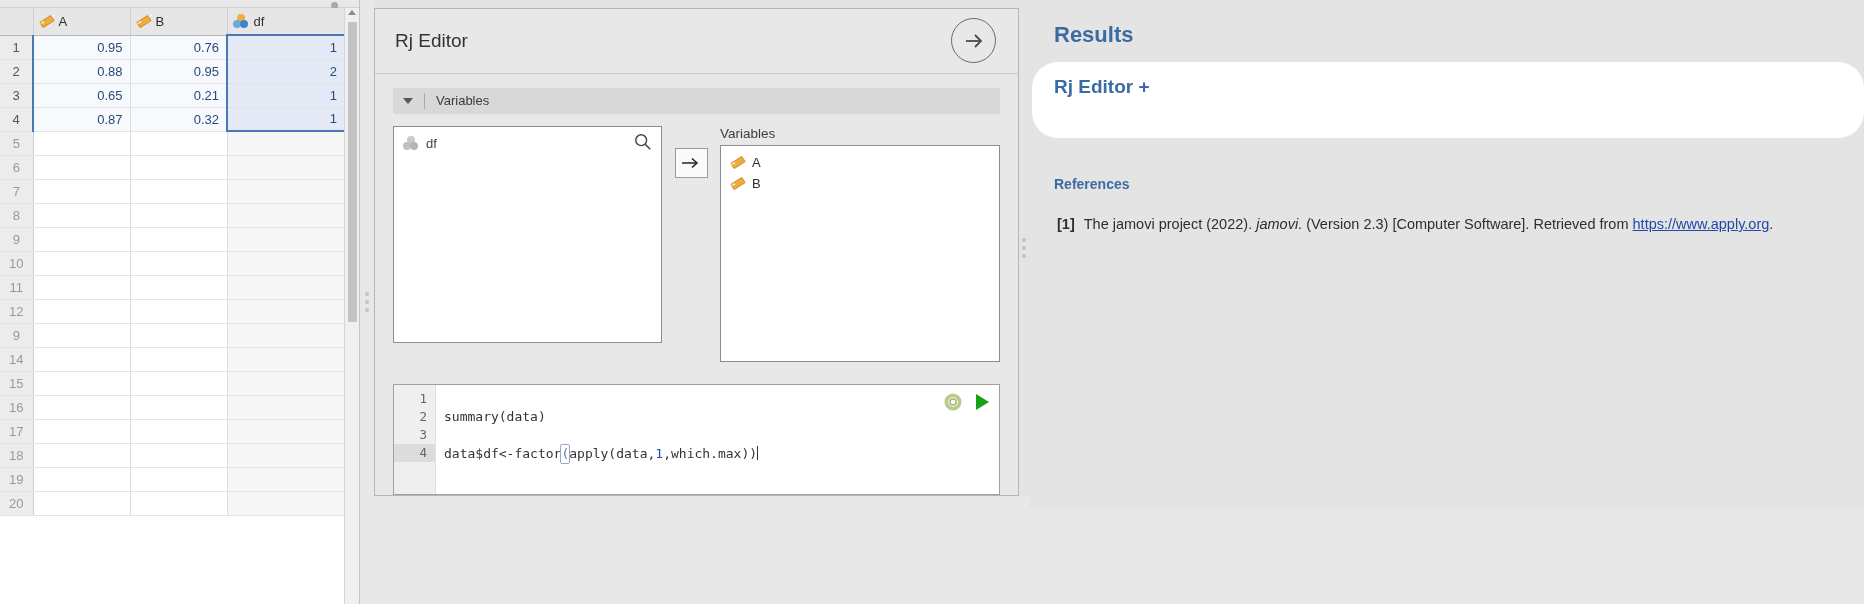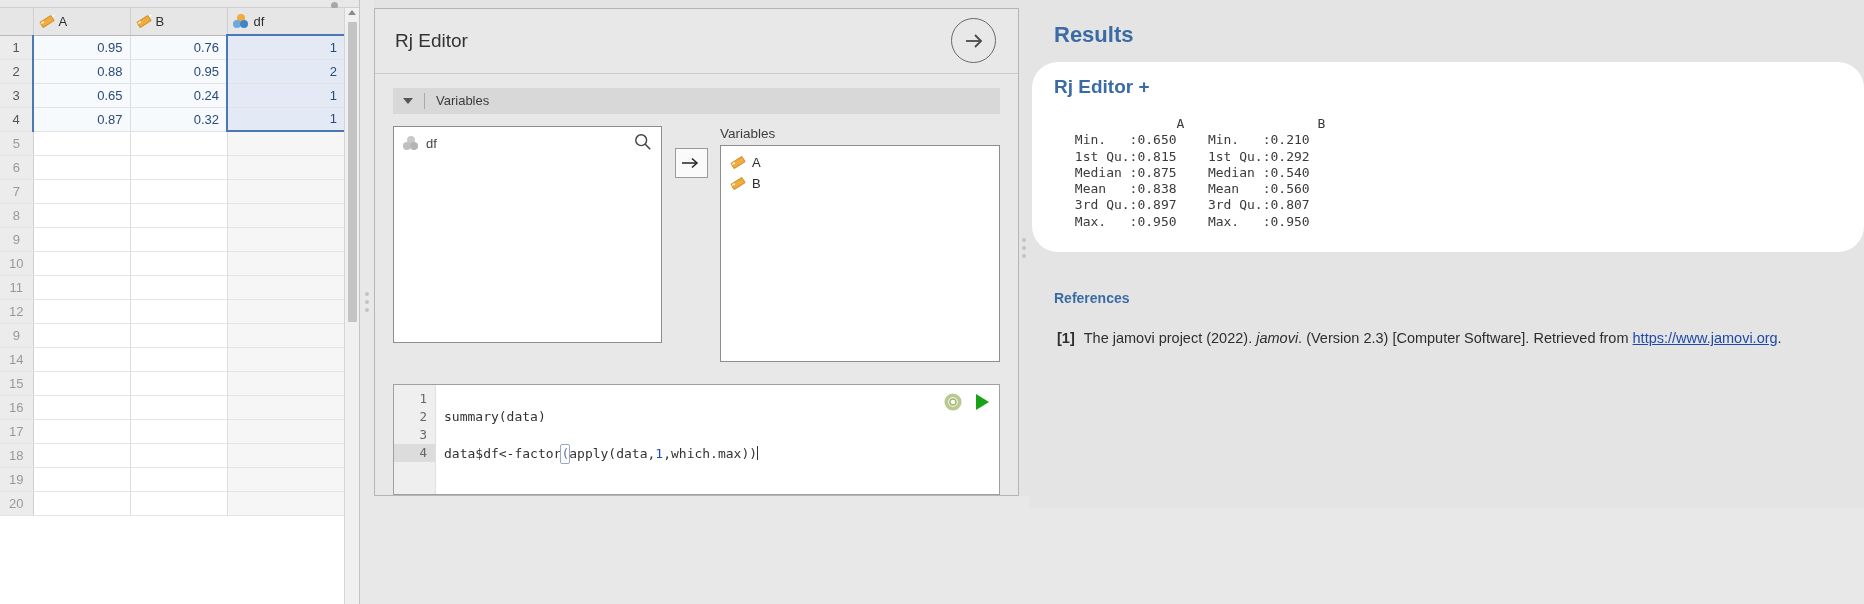--- a/index.html
+++ b/index.html
@@ -394,21 +394,21 @@
             </tr>
             <tr class="filled">
               <td class="rownum">2</td>
               <td class="val first-val">0.88</td>
               <td class="val">0.95</td>
               <td class="dfcol">2</td>
             </tr>
             <tr class="filled">
               <td class="rownum">3</td>
               <td class="val first-val">0.65</td>
-              <td class="val">0.24</td>
+              <td class="val">0.21</td>
               <td class="dfcol">1</td>
             </tr>
             <tr class="filled lastfilled">
               <td class="rownum">4</td>
               <td class="val first-val">0.87</td>
               <td class="val">0.32</td>
               <td class="dfcol">1</td>
             </tr>
             <tr>
               <td class="rownum">5</td>
@@ -617,28 +617,21 @@
           <span></span>
           <span></span>
       </span>
     </div>
   </div>
 
   <div class="results-pane">
     <div class="results-title">Results</div>
     <div class="results-card">
       <div class="rj-heading">Rj Editor +</div>
-      <pre class="rout">              A                 B
- Min.   :0.650    Min.   :0.210
- 1st Qu.:0.815    1st Qu.:0.292
- Median :0.875    Median :0.540
- Mean   :0.838    Mean   :0.560
- 3rd Qu.:0.897    3rd Qu.:0.807
- Max.   :0.950    Max.   :0.950</pre>
     </div>
     <div class="refs-title">References</div>
     <div class="ref-item">
       <span class="ref-num">[1]</span>
-      <span class="ref-text"><span>The jamovi project (2022). </span><i>jamovi</i><span>. (Version 2.3) [Computer Software]. Retrieved from </span><a class="ref-link" href="#">https://www.jamovi.org</a><span>.</span></span>
+      <span class="ref-text"><span>The jamovi project (2022). </span><i>jamovi</i><span>. (Version 2.3) [Computer Software]. Retrieved from </span><a class="ref-link" href="#">https://www.apply.org</a><span>.</span></span>
     </div>
   </div>
 
 </div>
 
 </body></html>

